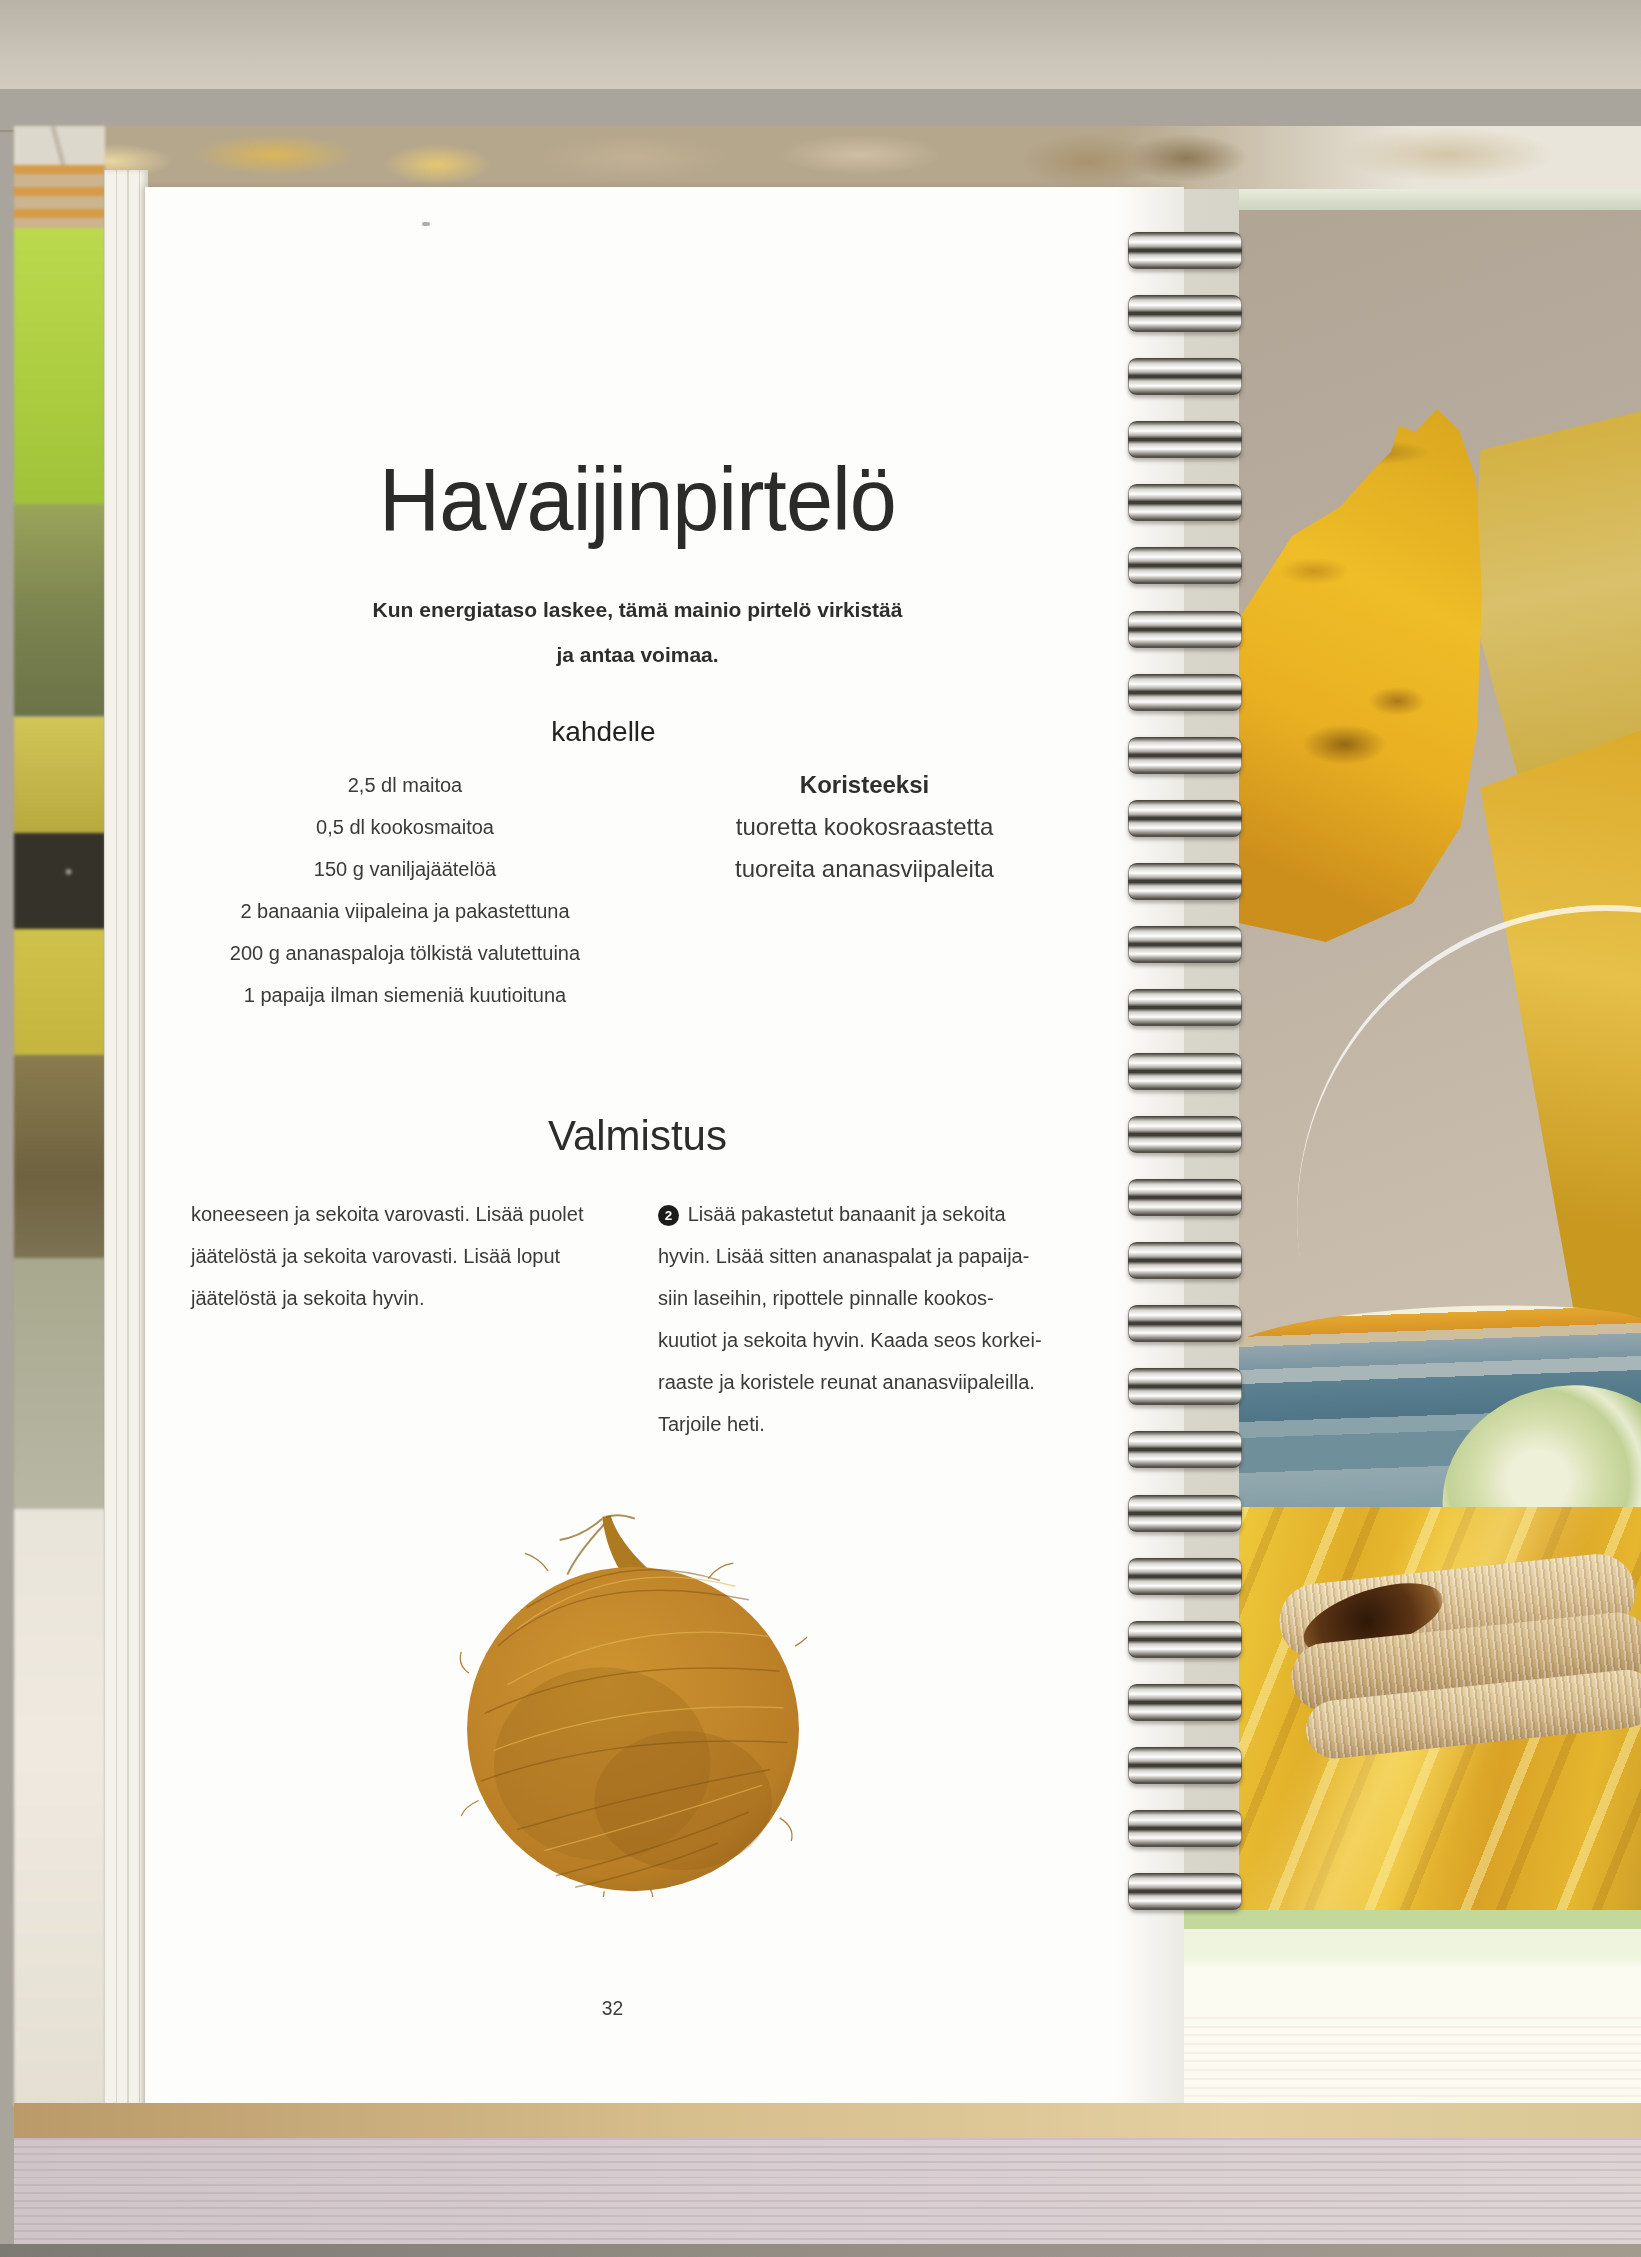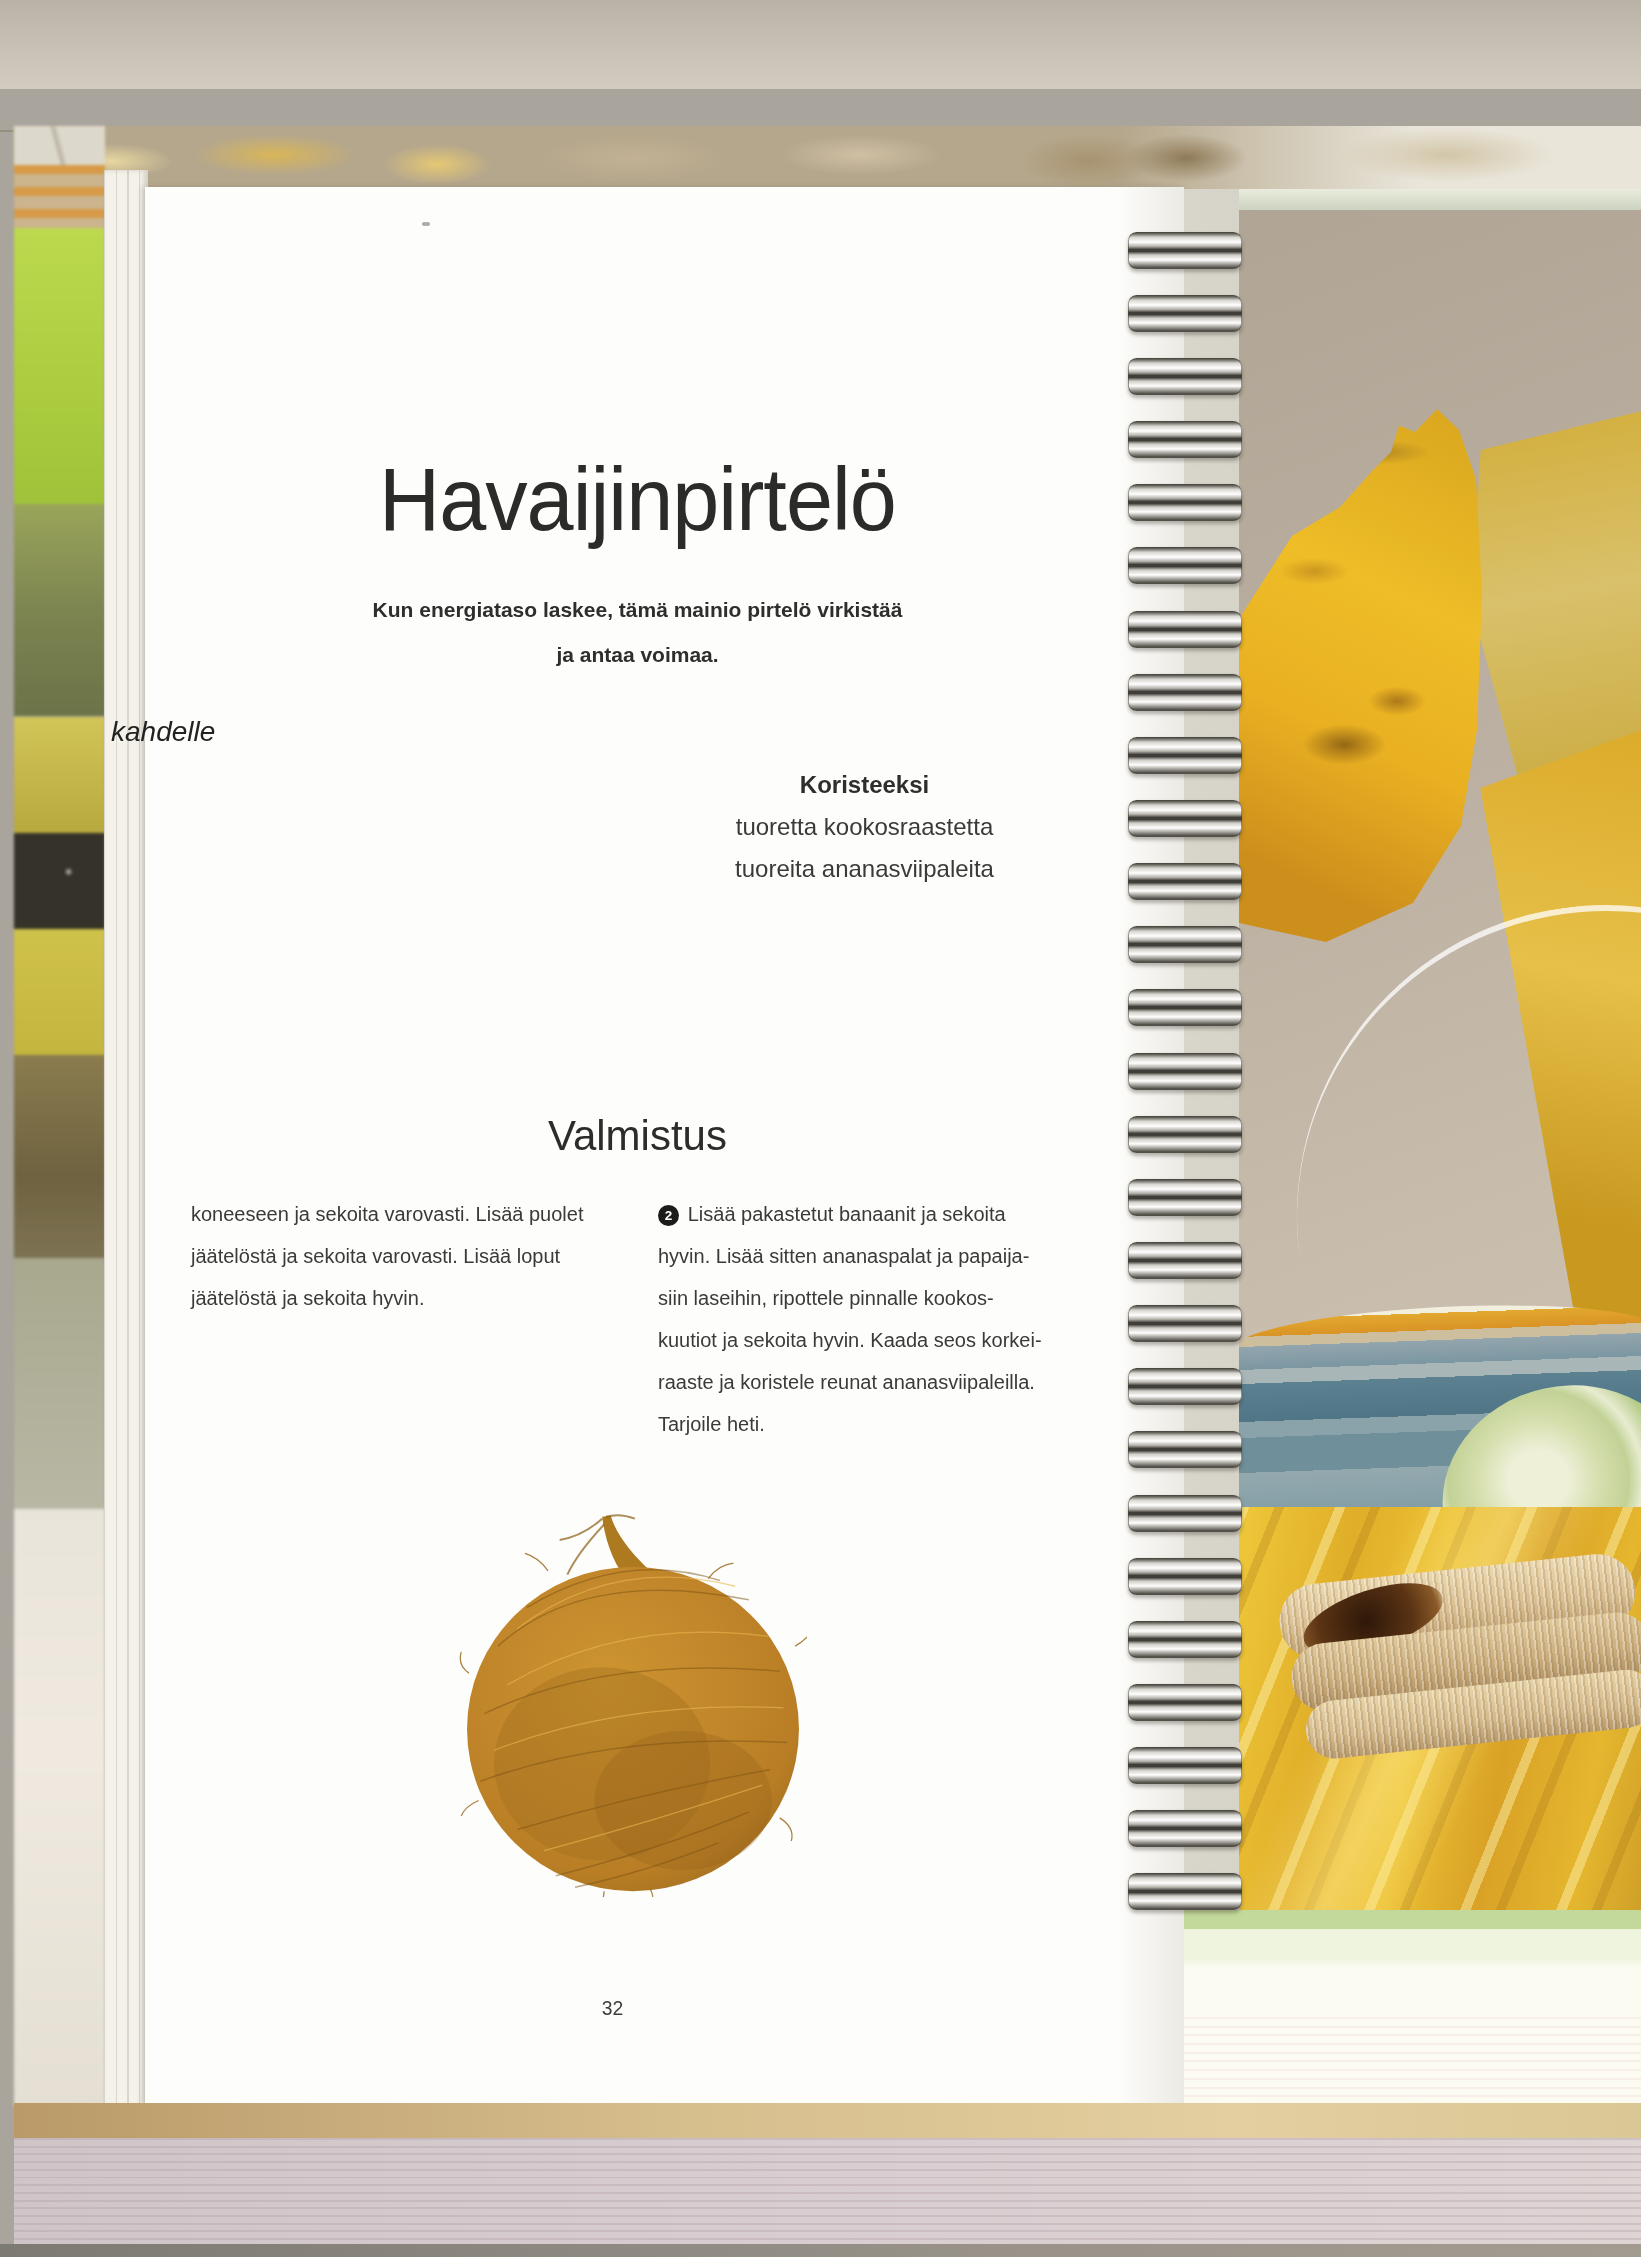--- a/index.html
+++ b/index.html
@@ -55,22 +55,22 @@
     background:linear-gradient(90deg,transparent,rgba(175,165,145,.22));}
   .speck{position:absolute;left:277px;top:35px;width:7.7px;height:3.9px;border-radius:1.9px;
     background:rgba(110,110,108,.55);}
 
   .content{position:absolute;left:0;top:0;width:985px;height:100%;}
   .title{position:absolute;left:0;top:268px;width:100%;text-align:center;
     font-size:89px;font-weight:300;color:#2b2b29;letter-spacing:-1px;line-height:1;
     transform:scaleX(.95);}
   .intro{position:absolute;left:0;top:400px;width:100%;text-align:center;
     font-size:21px;font-weight:bold;color:#2e2e2c;line-height:45px;}
-  .serving{position:absolute;left:-34px;top:529px;width:100%;text-align:left;
-    font-style:italic;font-size:28px;color:#222220;}
+  .serving{position:absolute;left:-34px;top:529px;width:100%;text-align:center;
+    font-size:28px;color:#222220;}
   .ingredients{position:absolute;left:43px;top:577px;width:434px;text-align:center;
     font-size:20px;color:#3a3a38;line-height:42px;}
   .garnish{position:absolute;left:570px;top:577px;width:299px;text-align:center;
     font-size:24px;color:#3a3a38;line-height:42px;}
   .garnish .ghead{font-weight:bold;color:#2e2e2c;}
   .method-heading{position:absolute;left:0;top:925px;width:100%;text-align:center;
     font-size:42px;font-weight:300;color:#2c2c2a;}
   .step{position:absolute;top:1006px;width:436px;font-size:20px;color:#3a3a38;line-height:42px;}
   .step1{left:46px;} .step2{left:513px;}
   .stepnum{display:inline-block;width:21px;height:21px;border-radius:50%;background:#1c1c1a;
@@ -189,20 +189,28 @@
 
       <div class="title">Havaijinpirtelö</div>
 
       <div class="intro">
         <div>Kun energiataso laskee, tämä mainio pirtelö virkistää</div>
         <div>ja antaa voimaa.</div>
       </div>
 
       <div class="serving">kahdelle</div>
 
+      <div class="ingredients">
+        <div>2,5 dl maitoa</div>
+        <div>0,5 dl kookosmaitoa</div>
+        <div>150 g vaniljajäätelöä</div>
+        <div>2 banaania viipaleina ja pakastettuna</div>
+        <div>200 g ananaspaloja tölkistä valutettuina</div>
+        <div>1 papaija ilman siemeniä kuutioituna</div>
+      </div>
 
       <div class="garnish">
         <div class="ghead">Koristeeksi</div>
         <div>tuoretta kookosraastetta</div>
         <div>tuoreita ananasviipaleita</div>
       </div>
 
       <div class="method-heading">Valmistus</div>
 
       <div class="step step1">

